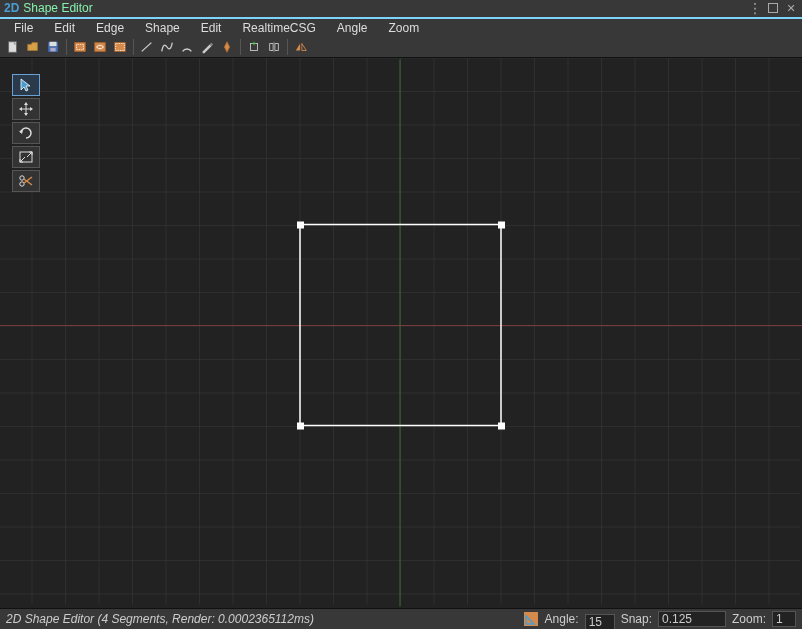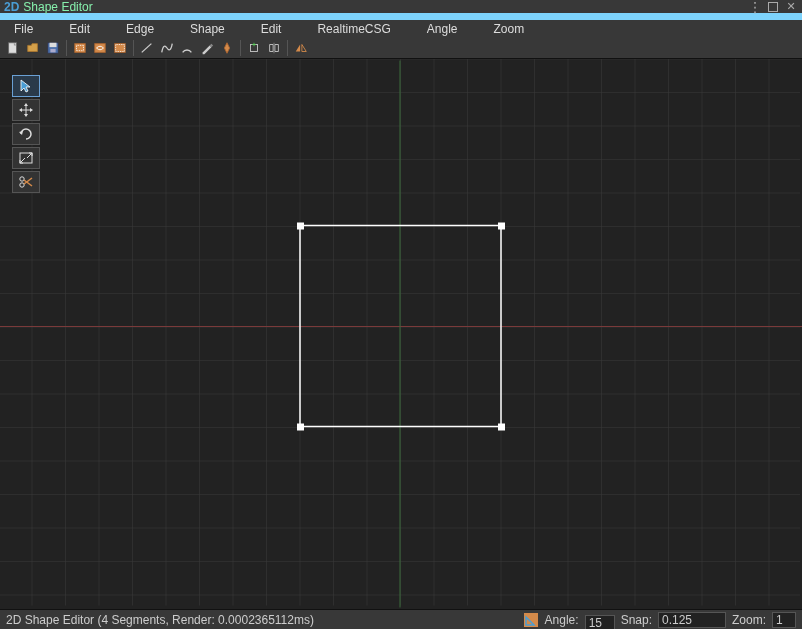--- a/index.html
+++ b/index.html
@@ -12,37 +12,37 @@
   overflow: hidden;
   display: flex;
   flex-direction: column;
 }
 .titlebar {
   height: 20px;
   background: #383838;
   display: flex;
   align-items: center;
   padding: 0 4px;
-  border-bottom: 7px solid #7dd3fc;
+  border-bottom: 2px solid #7dd3fc;
 }
 .titlebar .title-2d { color: #4a9dd4; font-weight: bold; margin-right: 4px; }
 .titlebar .title-rest { color: #86efac; }
 .titlebar .spacer { flex: 1; }
 .win-icon { width: 14px; height: 14px; margin-left: 4px; display: inline-flex; align-items: center; justify-content: center; cursor: pointer; }
 .vdots::before { content: "⋮"; color: #aaa; font-size: 14px; }
 .sq-icon { border: 1px solid #aaa; width: 10px; height: 10px; }
 .x-icon::before { content: "✕"; color: #aaa; font-size: 11px; }
 
 .menubar {
   height: 20px;
   background: #383838;
   display: flex;
   align-items: center;
   padding: 0 4px;
-  gap: 16px;
+  gap: 1px;
 }
 .menu-item {
   padding: 2px 10px;
   color: #ddd;
   cursor: pointer;
 }
 
 .toolbar {
   height: 22px;
   background: #383838;
@@ -98,21 +98,21 @@
 .statusbar {
   height: 21px;
   background: #383838;
   display: flex;
   align-items: center;
   padding: 0 6px;
   gap: 6px;
   color: #ccc;
   border-top: 1px solid #111;
 }
-.statusbar .status-text { flex: 1; }
+.statusbar .status-text { flex: 1; font-style: italic; }
 .statusbar .field-label {  }
 .statusbar input {
   background: #222;
   border: 1px solid #555;
   color: #ccc;
   font-size: 12px;
   padding: 1px 3px;
   width: 38px;
   height: 16px;
 }

